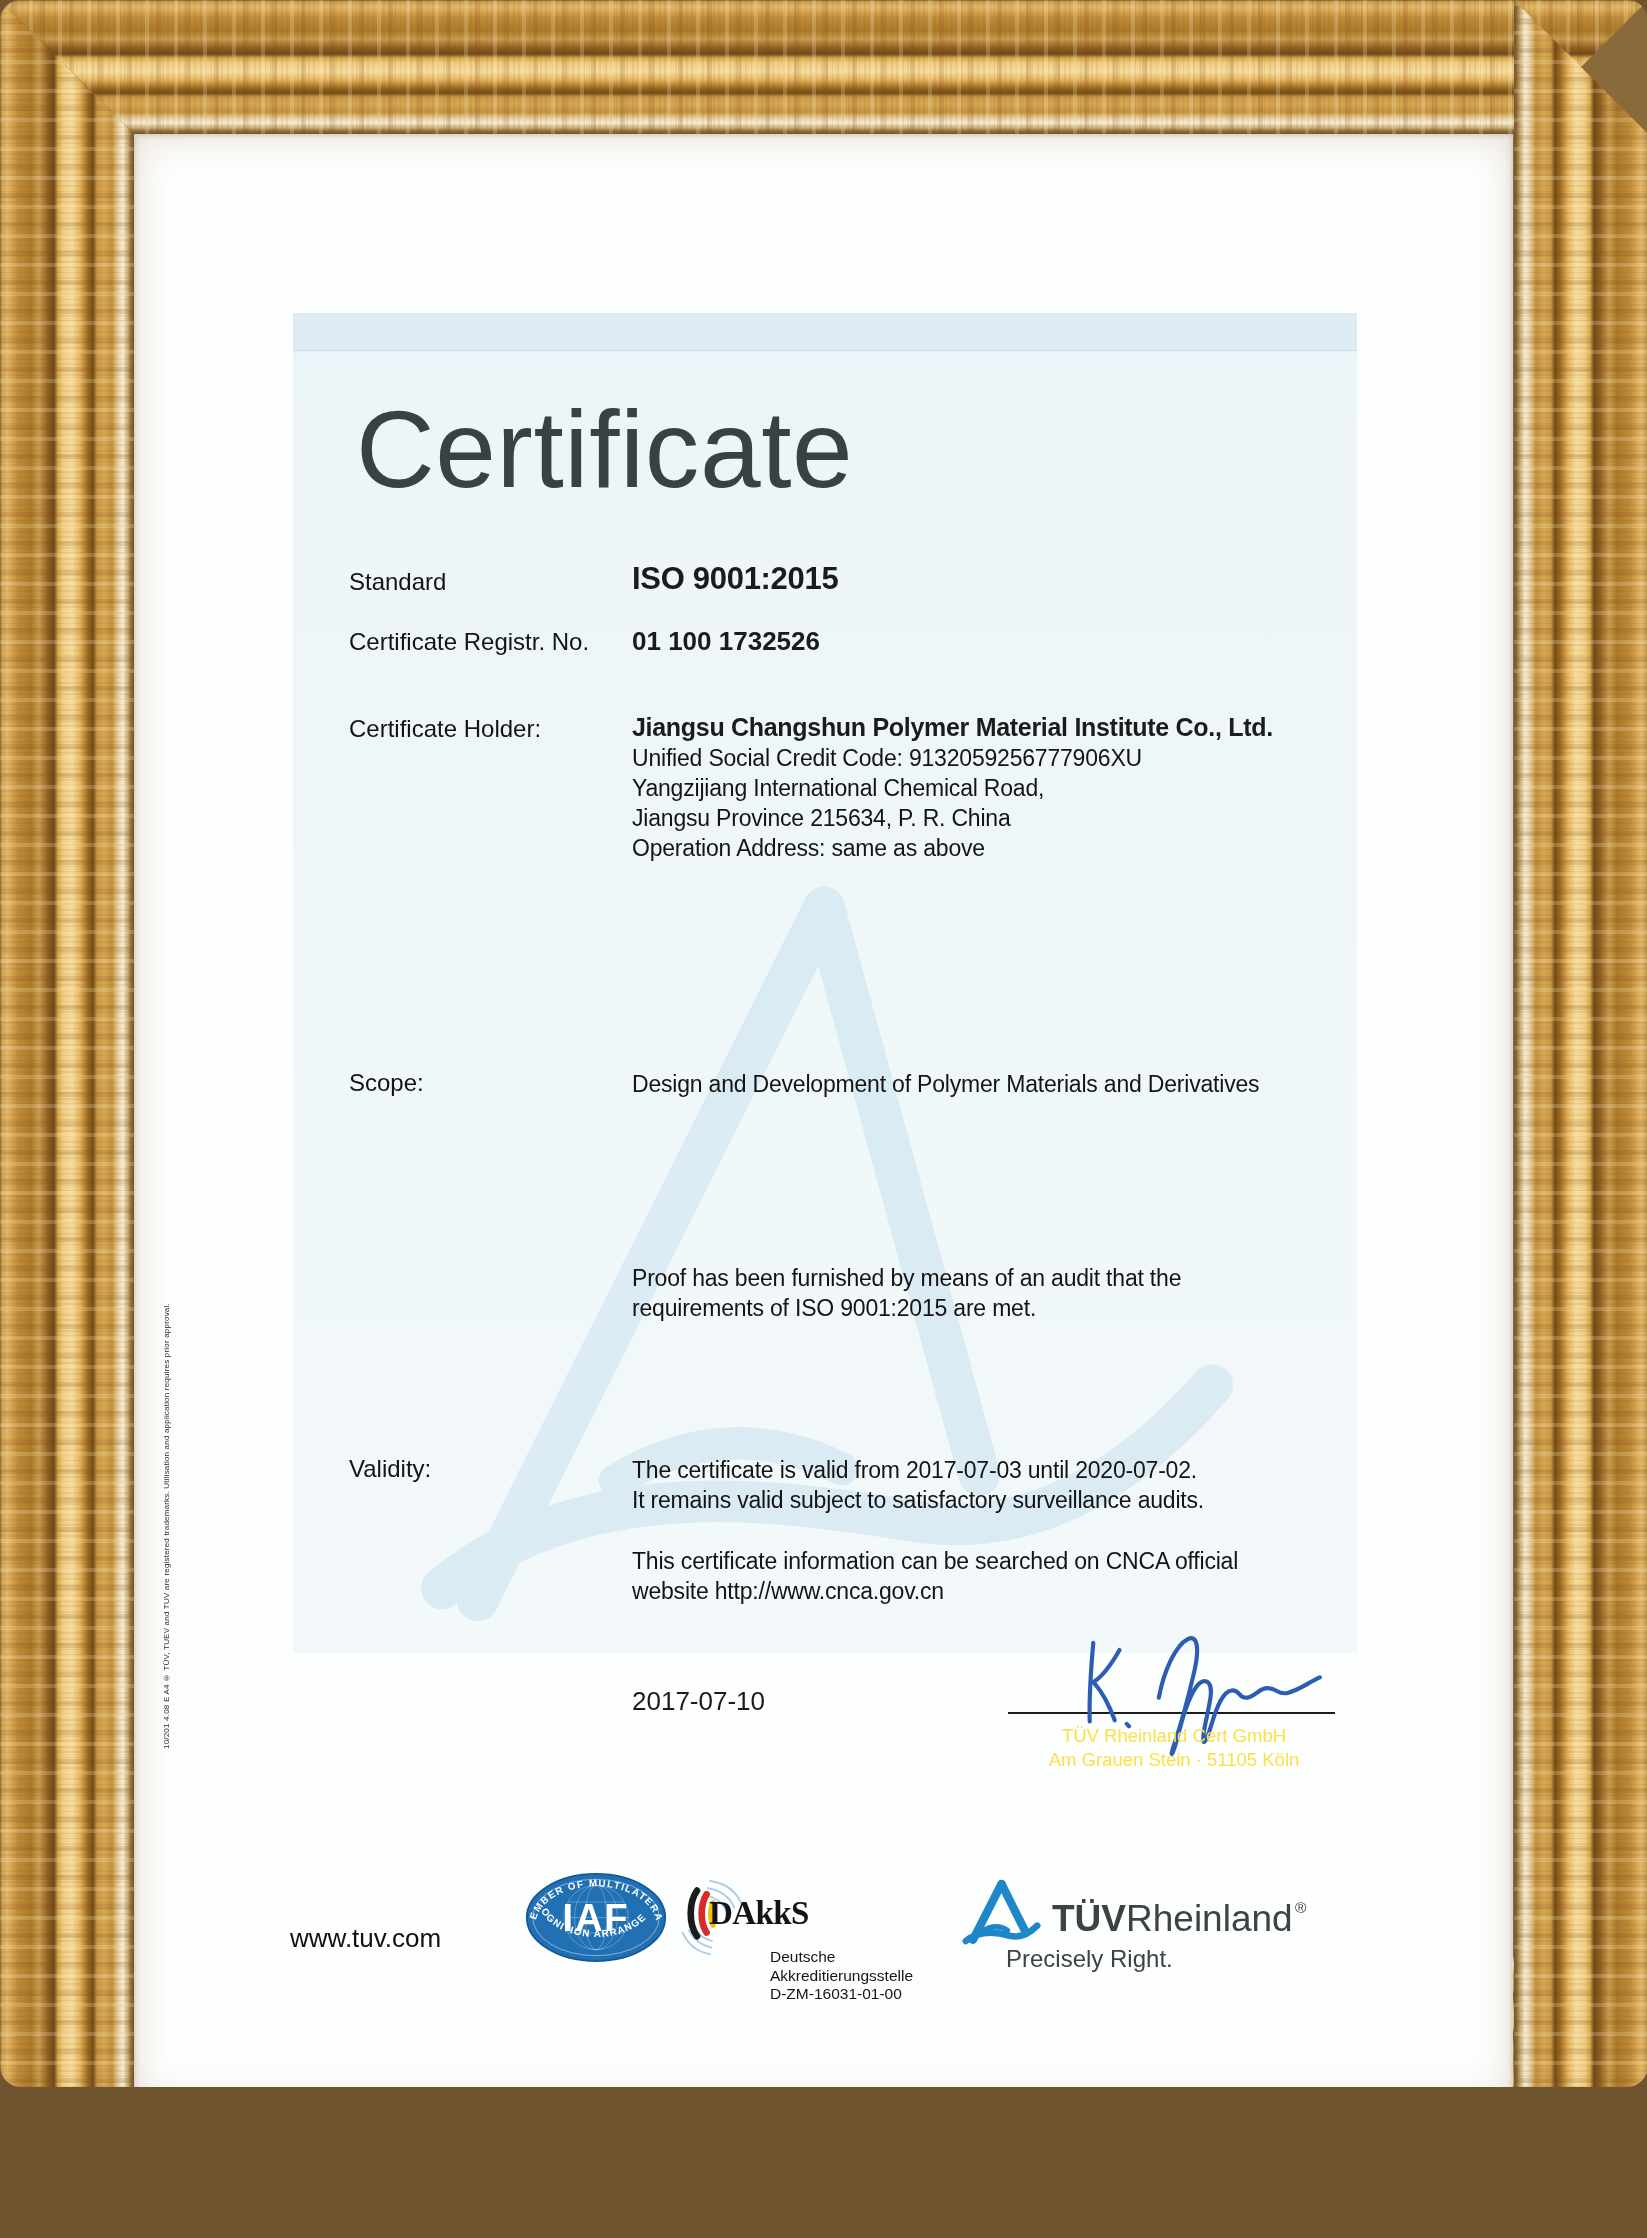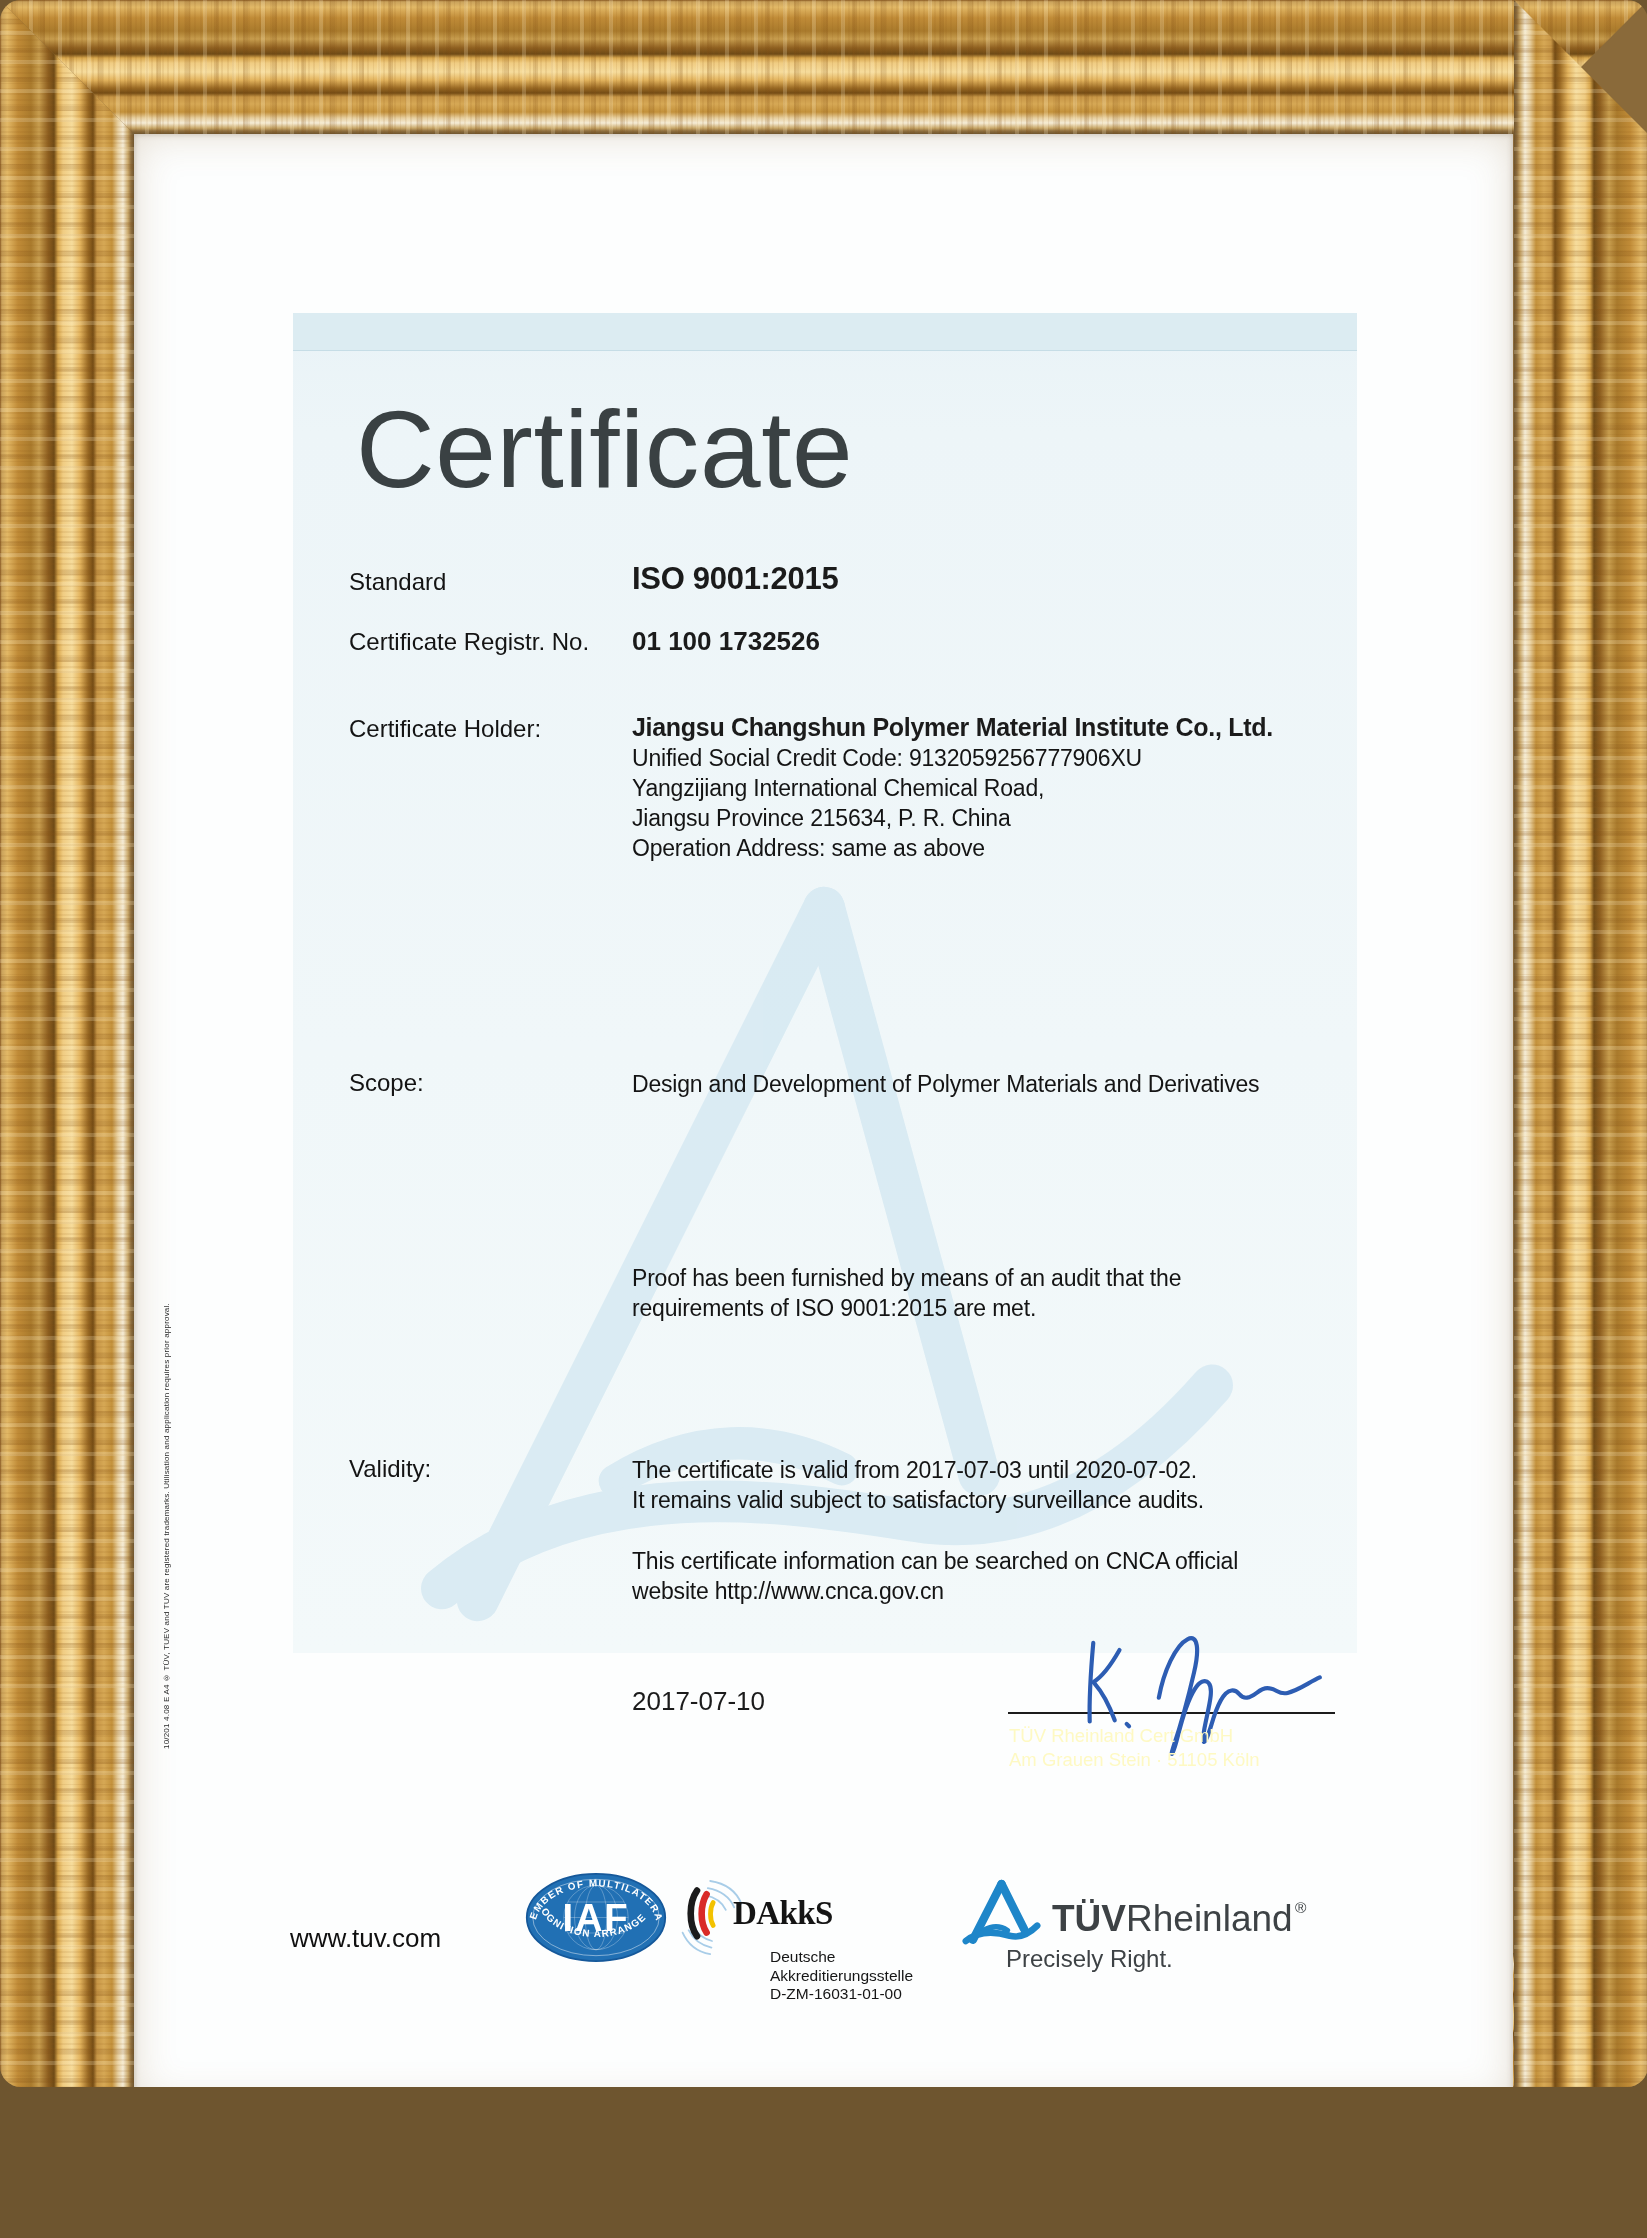--- a/index.html
+++ b/index.html
@@ -41,26 +41,26 @@
 
   .abs{position:absolute;}
   .title{left:356px;top:395px;font-size:109px;line-height:1;color:#3a4143;letter-spacing:0.6px;}
   .label{font-size:24px;color:#141414;}
   .body{font-size:23px;letter-spacing:-0.2px;color:#141414;line-height:30px;}
   .holder-name{font-size:25px;font-weight:700;letter-spacing:-0.3px;line-height:31px;}
   .iso-val{font-size:31px;font-weight:700;letter-spacing:-0.3px;}
   .reg-val{font-size:26px;font-weight:700;}
   .date-val{font-size:26px;}
   .sig-line{left:1008px;top:1712px;width:327px;height:2.4px;background:#1c1c1c;}
-  .org-block{left:1009px;top:1724px;width:330px;text-align:left;font-size:18.5px;line-height:24px;color:#fef9c3;}
+  .org-block{left:1009px;top:1724px;width:330px;text-align:center;font-size:18.5px;line-height:24px;color:#fde047;}
   .side-note{left:162px;top:1294px;height:455px;writing-mode:vertical-rl;transform:rotate(180deg);
              font-size:8px;letter-spacing:0.2px;color:#2a2a2a;white-space:nowrap;}
   .website{left:290px;top:1923px;font-size:26px;color:#101010;}
   .dakks-word{left:709px;top:1895px;font-size:33px;font-weight:700;letter-spacing:-0.6px;
-              font-family:"Liberation Serif",serif;color:#141414;margin-left:24px;}
+              font-family:"Liberation Serif",serif;color:#141414;}
   .dakks-lines{left:770px;top:1932px;font-size:15.5px;line-height:18.5px;color:#161616;margin-top:16px;}
   .tuv-wordmark{left:1052px;top:1898px;font-size:37px;color:#3d4245;white-space:nowrap;}
   .tuv-wordmark .tuv{font-weight:700;}
   .tuv-wordmark .reg{font-size:15.5px;position:relative;top:-18px;left:2.4px;}
   .tagline{left:1006px;top:1945px;font-size:24px;color:#3d4245;}
 </style>
 </head>
 <body>
 
 <div class="scene">

